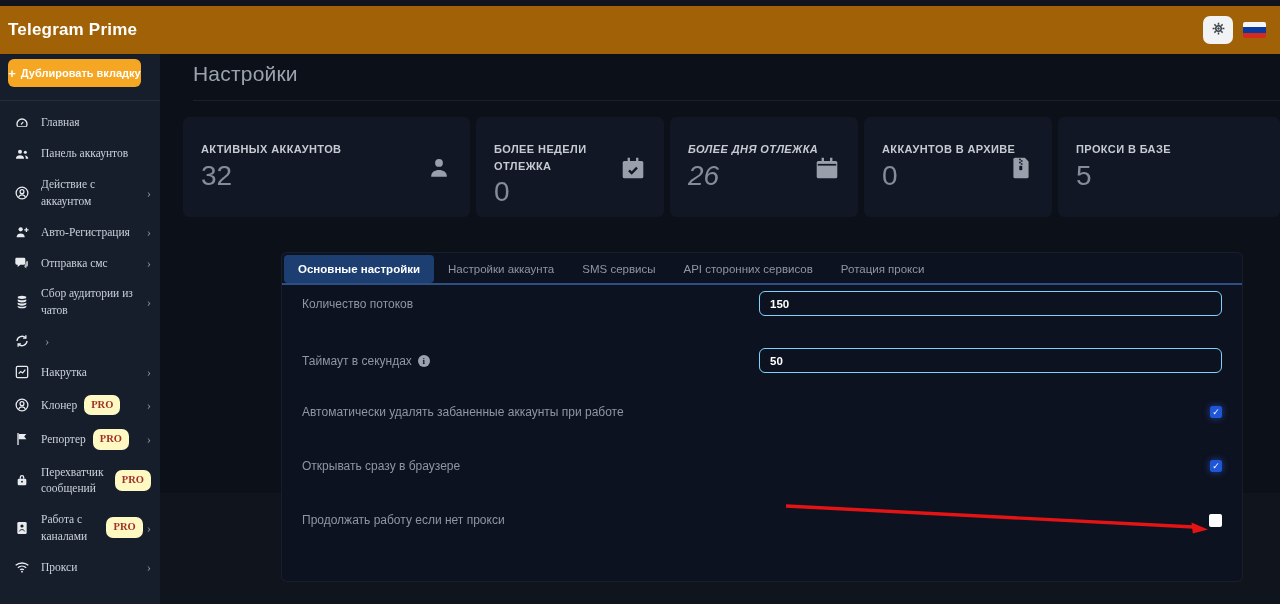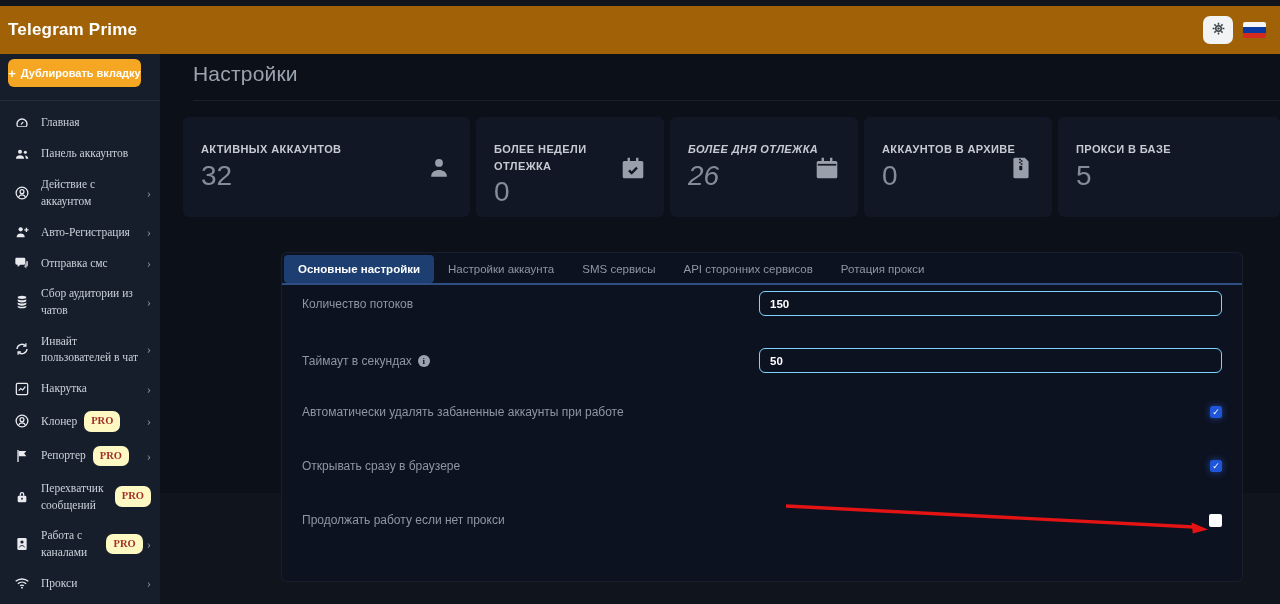--- a/index.html
+++ b/index.html
@@ -197,23 +197,20 @@
 
     <div class="nav-item">
       <span class="ic">
           <svg viewBox="0 0 24 24" fill="none" stroke="currentColor" stroke-width="2">
             <path d="M4.5 12a7.5 7.5 0 0 1 13-4.6"></path>
             <path d="M17.8 3.4v4.2h-4.2"></path>
             <path d="M19.5 12a7.5 7.5 0 0 1-13 4.6"></path>
             <path d="M6.2 20.6v-4.2h4.2"></path>
           </svg>
         </span>
-      <span class="nav-label-wrap">
-          <span class="nav-label">Инвайт пользователей в чат</span>
-        </span>
       <span class="chev">›</span>
     </div>
 
     <div class="nav-item">
       <span class="ic">
           <svg viewBox="0 0 24 24" fill="none" stroke="currentColor" stroke-width="1.9">
             <rect x="3.5" y="3.5" width="17" height="17" rx="2"></rect>
             <path d="M7 14.5l3-3.2 3 2.2 4-5"></path>
           </svg>
         </span>

